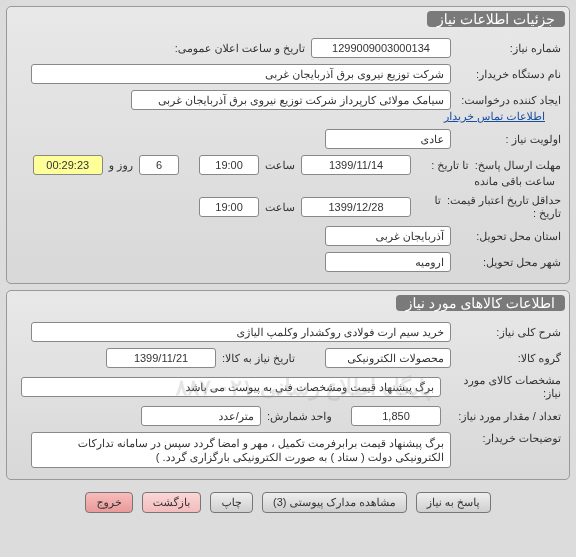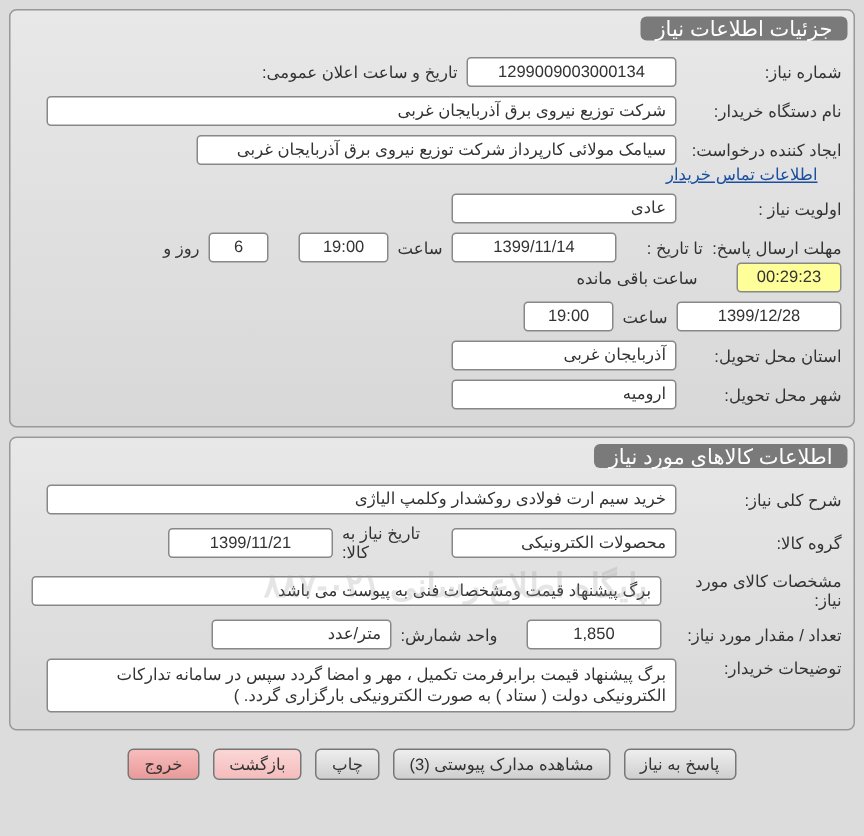--- a/index.html
+++ b/index.html
@@ -55,24 +55,24 @@
     border: 1px solid #888;
     border-radius: 3px;
     padding: 2px 6px;
     height: 20px;
     line-height: 14px;
     font-size: 11px;
     direction: rtl;
     color: #333;
   }
   .field-wide { width: 420px; }
-  .field-med { width: 150px; }
+  .field-med { width: 126px; }
   .field-num { width: 110px; text-align: center; direction: ltr; }
   .field-sm { width: 60px; text-align: center; direction: ltr; }
-  .field-small { width: 70px; text-align: center; direction: ltr; margin-left: 20px; }
+  .field-small { width: 70px; text-align: center; direction: ltr; }
   .field-yellow { background: #ffff99; }
   .field-textarea { min-height: 36px; line-height: 14px; padding: 3px 6px; }
   .watermark {
     position: absolute;
     color: rgba(150,150,150,0.25);
     font-size: 22px;
     font-weight: bold;
     left: 30%;
     top: 45%;
     pointer-events: none;
@@ -139,20 +139,24 @@
       <span class="label-inline">ساعت</span>
       <span class="field field-sm">19:00</span>
       <span style="width:20px;"></span>
       <span class="field field-sm" style="width:40px">6</span>
       <span class="label-inline">روز و</span>
       <span class="field field-small field-yellow">00:29:23</span>
       <span class="label-inline">ساعت باقی مانده</span>
     </div>
 
     <div class="row">
+      <span class="label" style="width:150px">
+        <span>حداقل تاریخ اعتبار قیمت:</span>&nbsp;
+        <span>تا تاریخ :</span>
+      </span>
       <span class="field field-num">1399/12/28</span>
       <span class="label-inline">ساعت</span>
       <span class="field field-sm">19:00</span>
     </div>
 
     <div class="row">
       <span class="label">استان محل تحویل:</span>
       <span class="field field-med">آذربایجان غربی</span>
     </div>
 
@@ -171,21 +175,21 @@
   <div class="panel-body">
 
     <div class="row">
       <span class="label">شرح کلی نیاز:</span>
       <span class="field field-wide">خرید سیم ارت فولادی روکشدار وکلمپ الیاژی</span>
     </div>
 
     <div class="row">
       <span class="label">گروه کالا:</span>
       <span class="field field-med">محصولات الکترونیکی</span>
-      <span class="label-inline" style="width:79px;text-align:left">تاریخ نیاز به کالا:</span>
+      <span class="label-inline" style="width:109px;text-align:left">تاریخ نیاز به کالا:</span>
       <span class="field field-num">1399/11/21</span>
     </div>
 
     <div class="row">
       <span class="label" style="width:120px">مشخصات کالای مورد نیاز:</span>
       <span class="field field-wide">برگ پیشنهاد قیمت ومشخصات فنی به پیوست می باشد</span>
     </div>
 
     <div class="row">
       <span class="label" style="width:120px">تعداد / مقدار مورد نیاز:</span>

